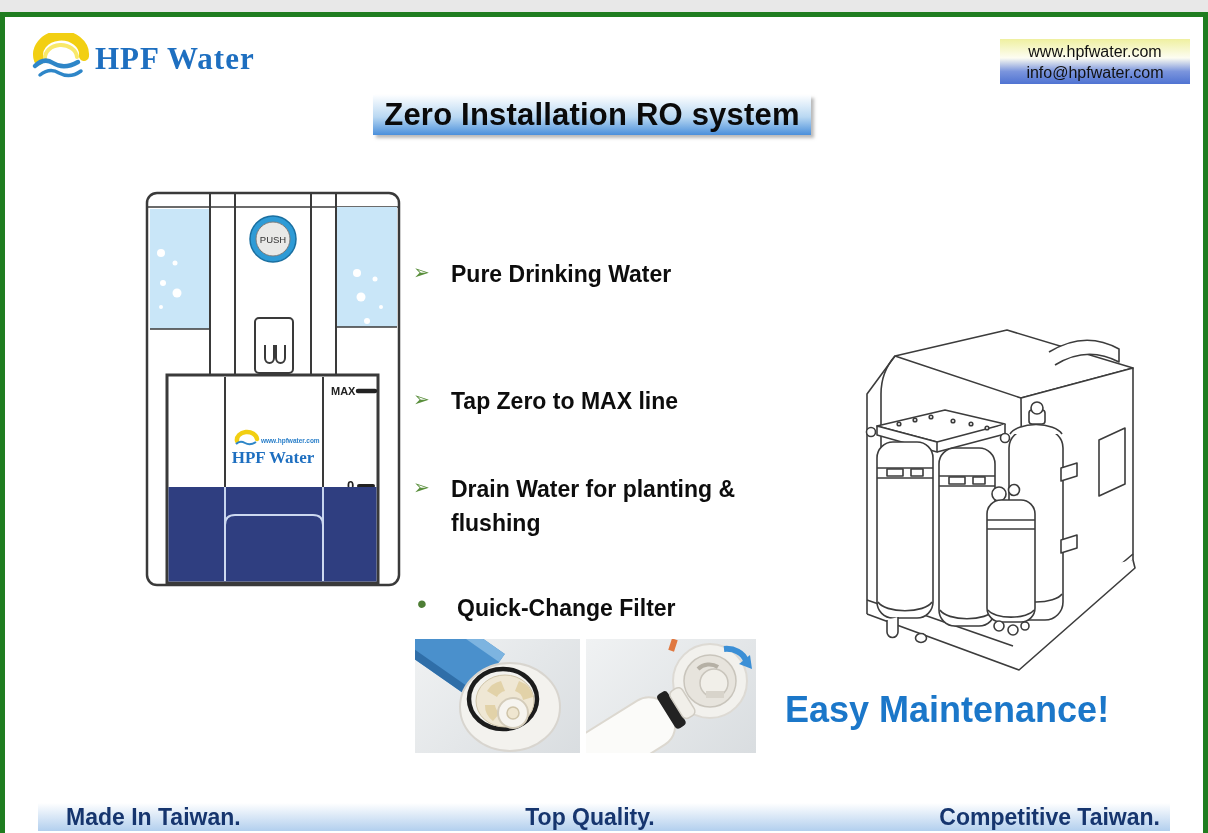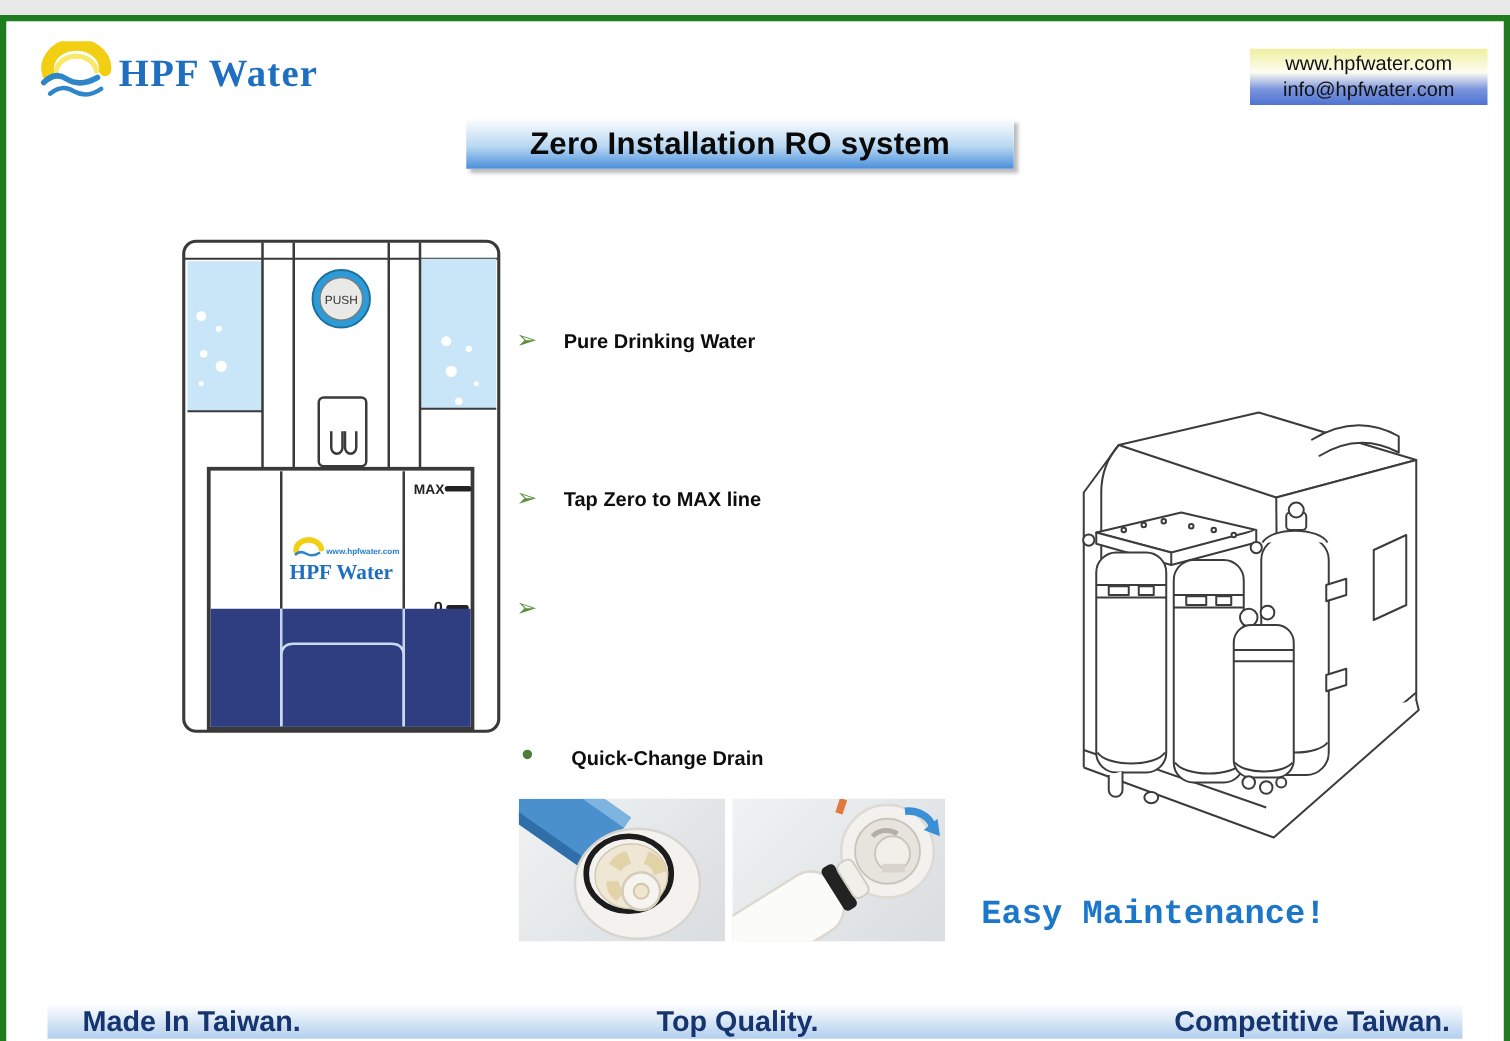--- a/index.html
+++ b/index.html
@@ -19,30 +19,30 @@
     background:linear-gradient(180deg,#eff0a0 0%,#fdfdf2 42%,#7b95dd 72%,#4f73d2 100%);
     display:flex;flex-direction:column;justify-content:center;align-items:center;
     font-size:16px;line-height:21px;color:#111;font-weight:normal;
   }
   .title-bar{
     position:absolute;left:368px;top:78px;width:438px;height:40px;
     background:linear-gradient(180deg,#fdfeff 0%,#b9d8f2 55%,#4a8fdb 100%);
     box-shadow:3px 3px 3px rgba(130,130,130,.55);
     display:flex;align-items:center;justify-content:center;
   }
-  .title-bar span{font-size:25px;font-weight:bold;color:#0a0a0a;letter-spacing:.2px;}
+  .title-bar span{font-size:31px;font-weight:bold;color:#0a0a0a;letter-spacing:.2px;}
   
   .feature{position:absolute;display:flex;align-items:flex-start;color:#0d0d0d;}
   .feature .marker{width:38px;flex:0 0 38px;font-size:20px;line-height:30px;color:#5a8f3c;}
   .feature .marker.dot{font-size:28px;line-height:26px;color:#4e7e35;padding-left:4px;box-sizing:border-box;}
-  .feature .txt{font-size:16px;font-weight:bold;line-height:34px;}
+  .feature .txt{font-size:23px;font-weight:bold;line-height:34px;}
   
   .photo{position:absolute;top:622px;height:114px;background:linear-gradient(135deg,#f0f2f3 0%,#d9dde0 100%);overflow:hidden;}
   
-  .easy{position:absolute;left:780px;top:700px;font-size:27px;font-weight:bold;color:#1b77c9;font-family:Liberation Mono, monospace;}
+  .easy{position:absolute;left:780px;top:672px;font-size:36px;font-weight:bold;color:#1b77c9;}
   
   .footer-bar{
     position:absolute;left:33px;top:786px;width:1132px;height:28px;
     background:linear-gradient(180deg,#ffffff 0%,#dce9f7 45%,#b2cfee 100%);
     display:flex;align-items:center;
     color:#16356e;font-weight:bold;font-size:23px;
   }
   .footer-bar .f-left{margin-left:28px;}
   .footer-bar .f-center{flex:1;text-align:center;}
   .footer-bar .f-right{margin-right:10px;}
@@ -140,24 +140,25 @@
   <div class="feature" style="left:408px;top:240px;">
     <span class="marker">➢</span>
     <span class="txt">Pure Drinking Water</span>
   </div>
   <div class="feature" style="left:408px;top:367px;">
     <span class="marker">➢</span>
     <span class="txt">Tap Zero to MAX line</span>
   </div>
   <div class="feature" style="left:408px;top:455px;width:350px;">
     <span class="marker">➢</span>
+    <span class="txt" style="width:300px;">Drain Water for planting &amp; flushing</span>
   </div>
   <div class="feature" style="left:408px;top:574px;">
     <span class="marker dot">•</span>
-    <span class="txt" style="padding-left:6px;">Quick-Change Drain</span>
+    <span class="txt" style="padding-left:6px;">Quick-Change Filter</span>
   </div>
 
   <div class="photo" style="left:410px;width:165px;">
     <svg width="165" height="114" viewBox="0 0 165 114">
       <g transform="rotate(35 20 10)">
         <rect x="-70" y="-26" width="150" height="56" fill="#4a90cc"></rect>
         <rect x="-70" y="-26" width="150" height="10" fill="#7db4e0"></rect>
         <rect x="-70" y="22" width="150" height="8" fill="#2f6ea8"></rect>
       </g>
       <ellipse cx="95" cy="68" rx="50" ry="44" fill="#f3f2ee" stroke="#d8d5cf" stroke-width="2"></ellipse>

